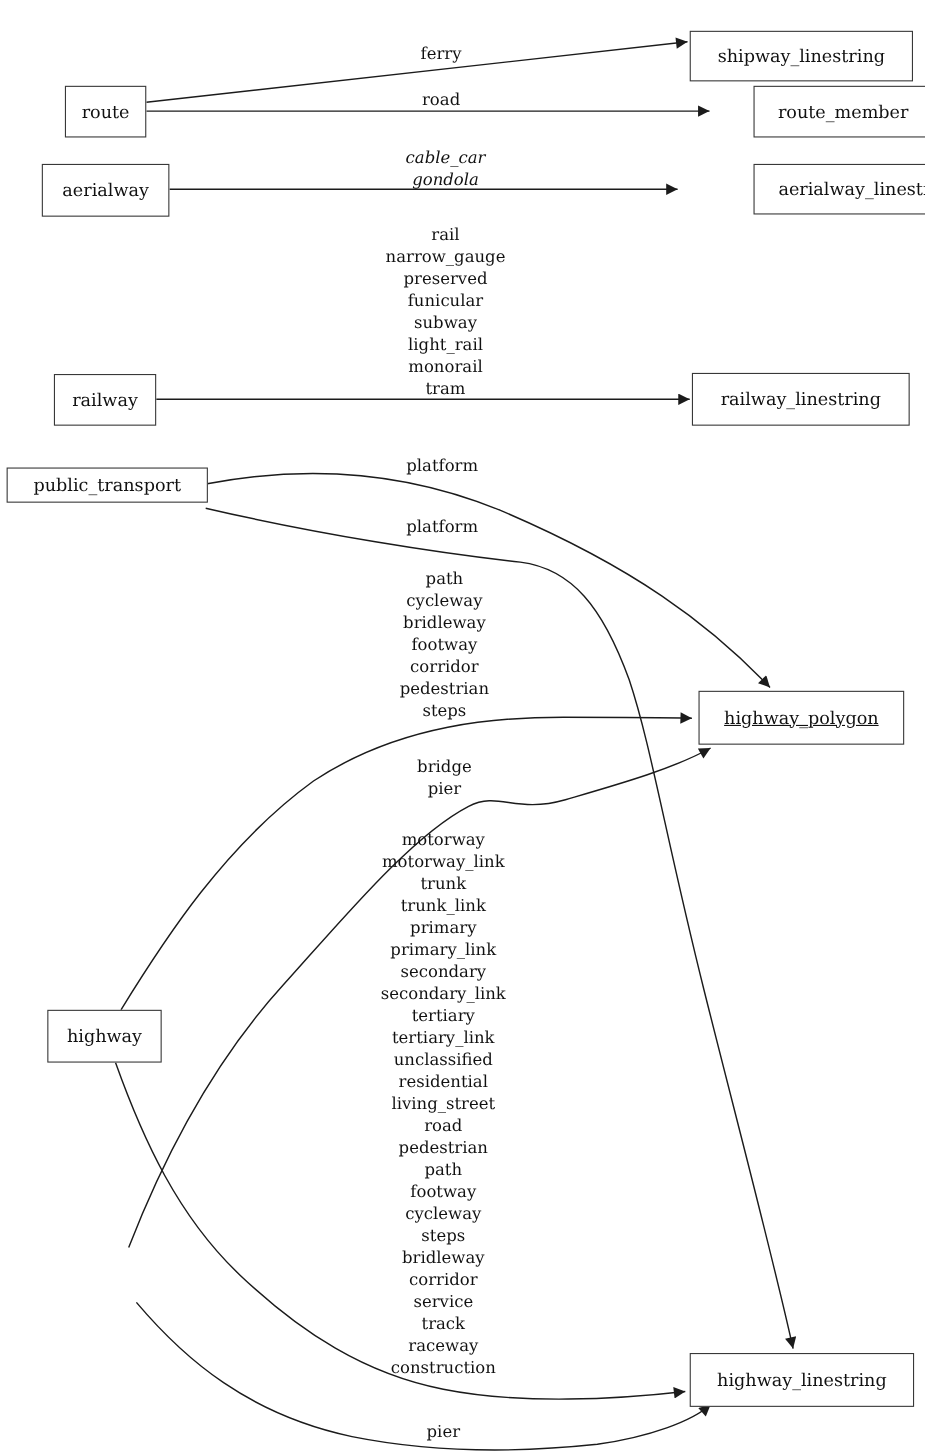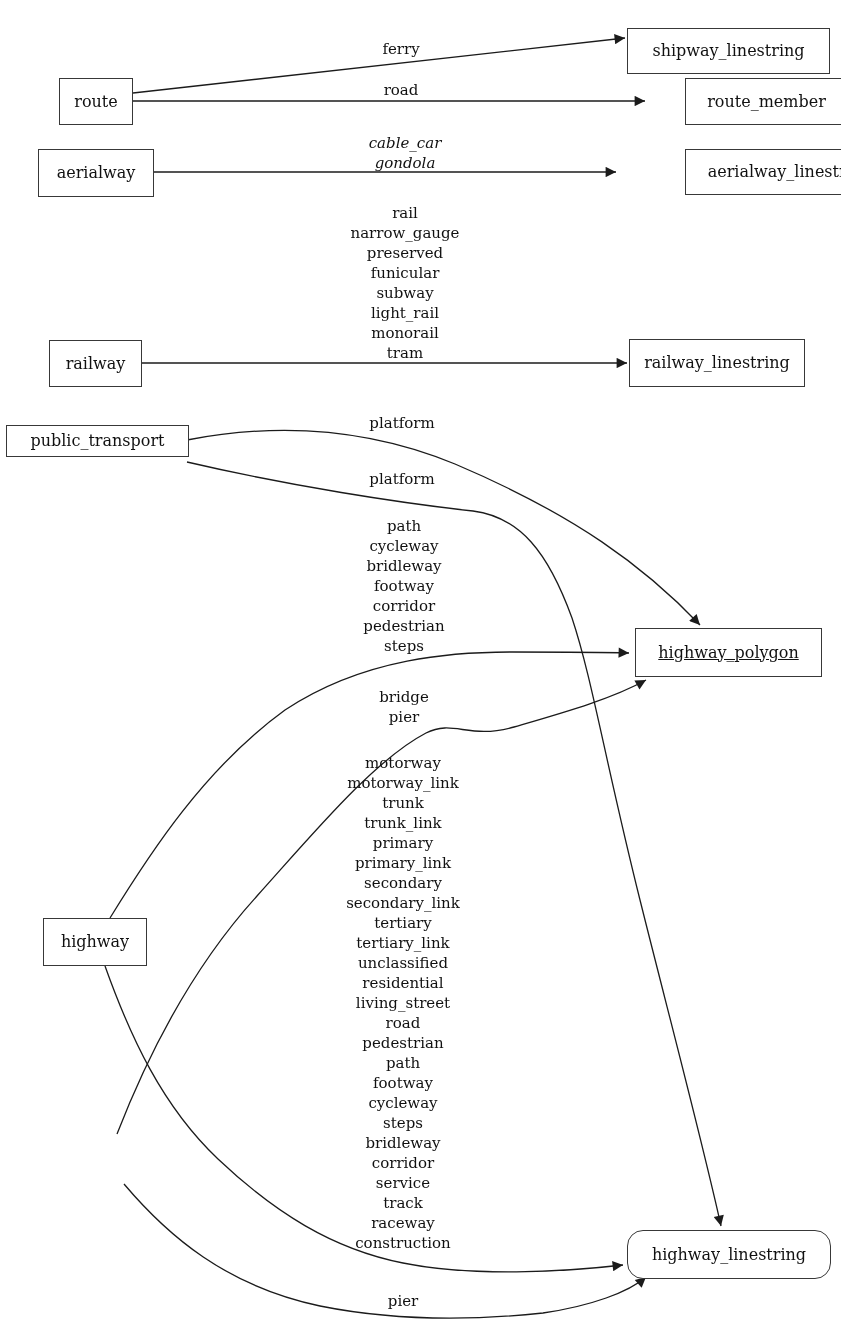--- a/index.html
+++ b/index.html
@@ -55,23 +55,23 @@
 
   <div class="node" style="left:59px;top:78px;width:74px;height:47px;">route</div>
   <div class="node" style="left:38px;top:149px;width:116px;height:48px;">aerialway</div>
   <div class="node" style="left:49px;top:340px;width:93px;height:47px;">railway</div>
   <div class="node" style="left:6px;top:425px;width:183px;height:32px;">public_transport</div>
   <div class="node" style="left:43px;top:918px;width:104px;height:48px;">highway</div>
 
   <div class="node" style="left:627px;top:6px;width:203px;height:46px;margin-top:22px;">shipway_linestring</div>
   <div class="node" style="left:647px;top:78px;width:163px;height:47px;margin-left:38px;">route_member</div>
   <div class="node" style="left:645px;top:149px;width:210px;height:46px;margin-left:40px;">aerialway_linestring</div>
-  <div class="node" style="left:629px;top:339px;width:176px;height:48px;">railway_linestring</div>
+  <div class="node" style="left:629px;top:339px;width:198px;height:48px;">railway_linestring</div>
   <div class="node" style="left:635px;top:628px;width:187px;height:49px;text-decoration:underline;">highway_polygon</div>
-  <div class="node" style="left:627px;top:1230px;width:204px;height:49px;border-radius:16px;">highway_linestring</div>
+  <div class="node" style="left:627px;top:1230px;width:204px;height:49px;">highway_linestring</div>
 
   <div class="edge-label" style="left:401px;top:49px;">ferry</div>
   <div class="edge-label" style="left:401px;top:90px;">road</div>
   <div class="edge-label" style="left:405px;top:153px;font-style:italic;">cable_car
 gondola</div>
   <div class="edge-label" style="left:405px;top:283px;">rail
 narrow_gauge
 preserved
 funicular
 subway

